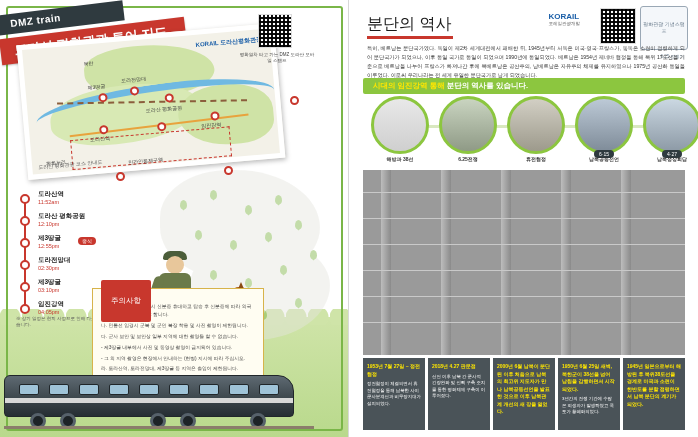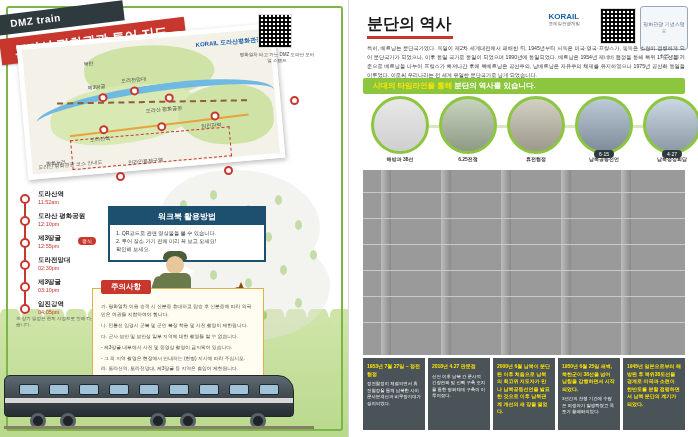--- a/index.html
+++ b/index.html
@@ -194,22 +194,22 @@
   }
   .workbook-body { padding: 4px 6px; font-size: 5.2px; color: #333; line-height: 1.55; }
 
   
   .warn {
     position: absolute; left: 92px; top: 288px; width: 172px; height: 128px;
     background: #fffdf2; border: 1.5px solid #d7b34a;
   }
   .warn-hd {
     position: absolute; left: 8px; top: -9px;
-    background: #c8372d; color: #fff; font-size: 7.5px; font-weight: bold;
-    padding: 2px 10px; border-radius: 2px;
+    background: #c8372d; color: #fff; font-size: 7.5px; font-weight: normal;
+    padding: 16px 10px; border-radius: 2px;
   }
   .warn-body { padding: 14px 8px 6px; font-size: 4.8px; color: #444; line-height: 1.65; }
   .warn-body p { margin-bottom: 3px; }
 
   
   .soldier {
     position: absolute; left: 150px; top: 250px; width: 52px; height: 66px;
   }
   .sol-head { position:absolute; left:16px; top:6px; width:18px; height:18px; border-radius:50%; background:#e8c79b; }
   .sol-cap { position:absolute; left:13px; top:1px; width:24px; height:9px; border-radius:8px 8px 2px 2px; background:#4b5d3a; }
@@ -253,21 +253,21 @@
 
   
   .right-page {
     position: absolute; left: 349px; top: 0;
     width: 349px; height: 437px;
     background: #ffffff;
     overflow: hidden;
   }
   .r-title {
     position: absolute; left: 18px; top: 14px;
-    font-size: 16px; font-weight: bold; color: #1b1b1b;
+    font-size: 16px; font-weight: normal; color: #1b1b1b;
   }
   .r-title-underline {
     position: absolute; left: 18px; top: 36px; width: 86px; height: 3px;
     background: #c8372d;
   }
   .korail {
     position: absolute; right: 118px; top: 12px;
     font-size: 8px; font-weight: bold; color: #1b5fa8;
   }
   .korail small { display:block; font-size: 4.5px; color:#666; font-weight: normal; }
@@ -449,28 +449,20 @@
       </div>
       <div class="tl-item">
         <span class="tl-dot"></span>
         <div class="tl-title">임진강역</div>
         <div class="tl-time">04:05pm</div>
       </div>
 
       <div class="tl-note">※ 상기 일정은 현지 사정으로 인해 다소 변동될 수 있습니다.</div>
     </div>
 
-    <div class="workbook">
-      <div class="workbook-hd">워크북 활용방법</div>
-      <div class="workbook-body">
-        <div>1. QR코드로 관련 영상물을 볼 수 있습니다.</div>
-        <div>2. 투어 장소 가기 전에 미리 꼭 보고 오세요!</div>
-        <div>   확인해 보세요.</div>
-      </div>
-    </div>
 
     <div class="soldier">
       <div class="sol-cap"></div>
       <div class="sol-head"></div>
       <div class="sol-body"></div>
       <div class="sol-arm"></div>
       <div class="sol-legs"></div>
     </div>
     <div class="deer">
       <div class="deer-body"></div>
@@ -526,21 +518,21 @@
     <div class="qr qr-right"></div>
 
     <div class="stamp">평화관광
 기념스탬프</div>
     <div class="stamp-date">6.25 전쟁기</div>
 
     <div class="r-para">특히, 베트남는 분단국가였다. 독일이 제2차 세계대전에서 패배한 뒤, 1945년부터 서독은 미국·영국·프랑스가, 동독은 소련이 점령하게 되어 분단국가가 되었으나, 이후 통일 국가로 통일이 되었으며 1990년에 통일되었다. 베트남은 1954년 제네바 협정을 통해 북위 17도선을 기준으로 베트남을 나누어 프랑스가 빠져나간 후에 북베트남은 공산주의, 남베트남은 자유주의 체제를 유지하였으나 1975년 공산화 통일을 이루었다. 이로써 우리나라는 전 세계 유일한 분단국가로 남게 되었습니다.</div>
 
     <div class="banner">
       <div class="banner-txt">
-        <span class="hi">시대의 타임라인을 통해</span><span> 분단의 역사를 있습니다.</span>
+        <span class="hi">시대의 임진강역 통해</span><span> 분단의 역사를 있습니다.</span>
       </div>
     </div>
 
     <div class="circles">
       <div class="circ-line"></div>
 
       <div class="circ" style="left:8px;">
         <div class="circ-img" style="background:linear-gradient(180deg,#e8e8e8,#cfcfcf);"></div>
         <div class="circ-cap">해방과 38선</div>
       </div>

